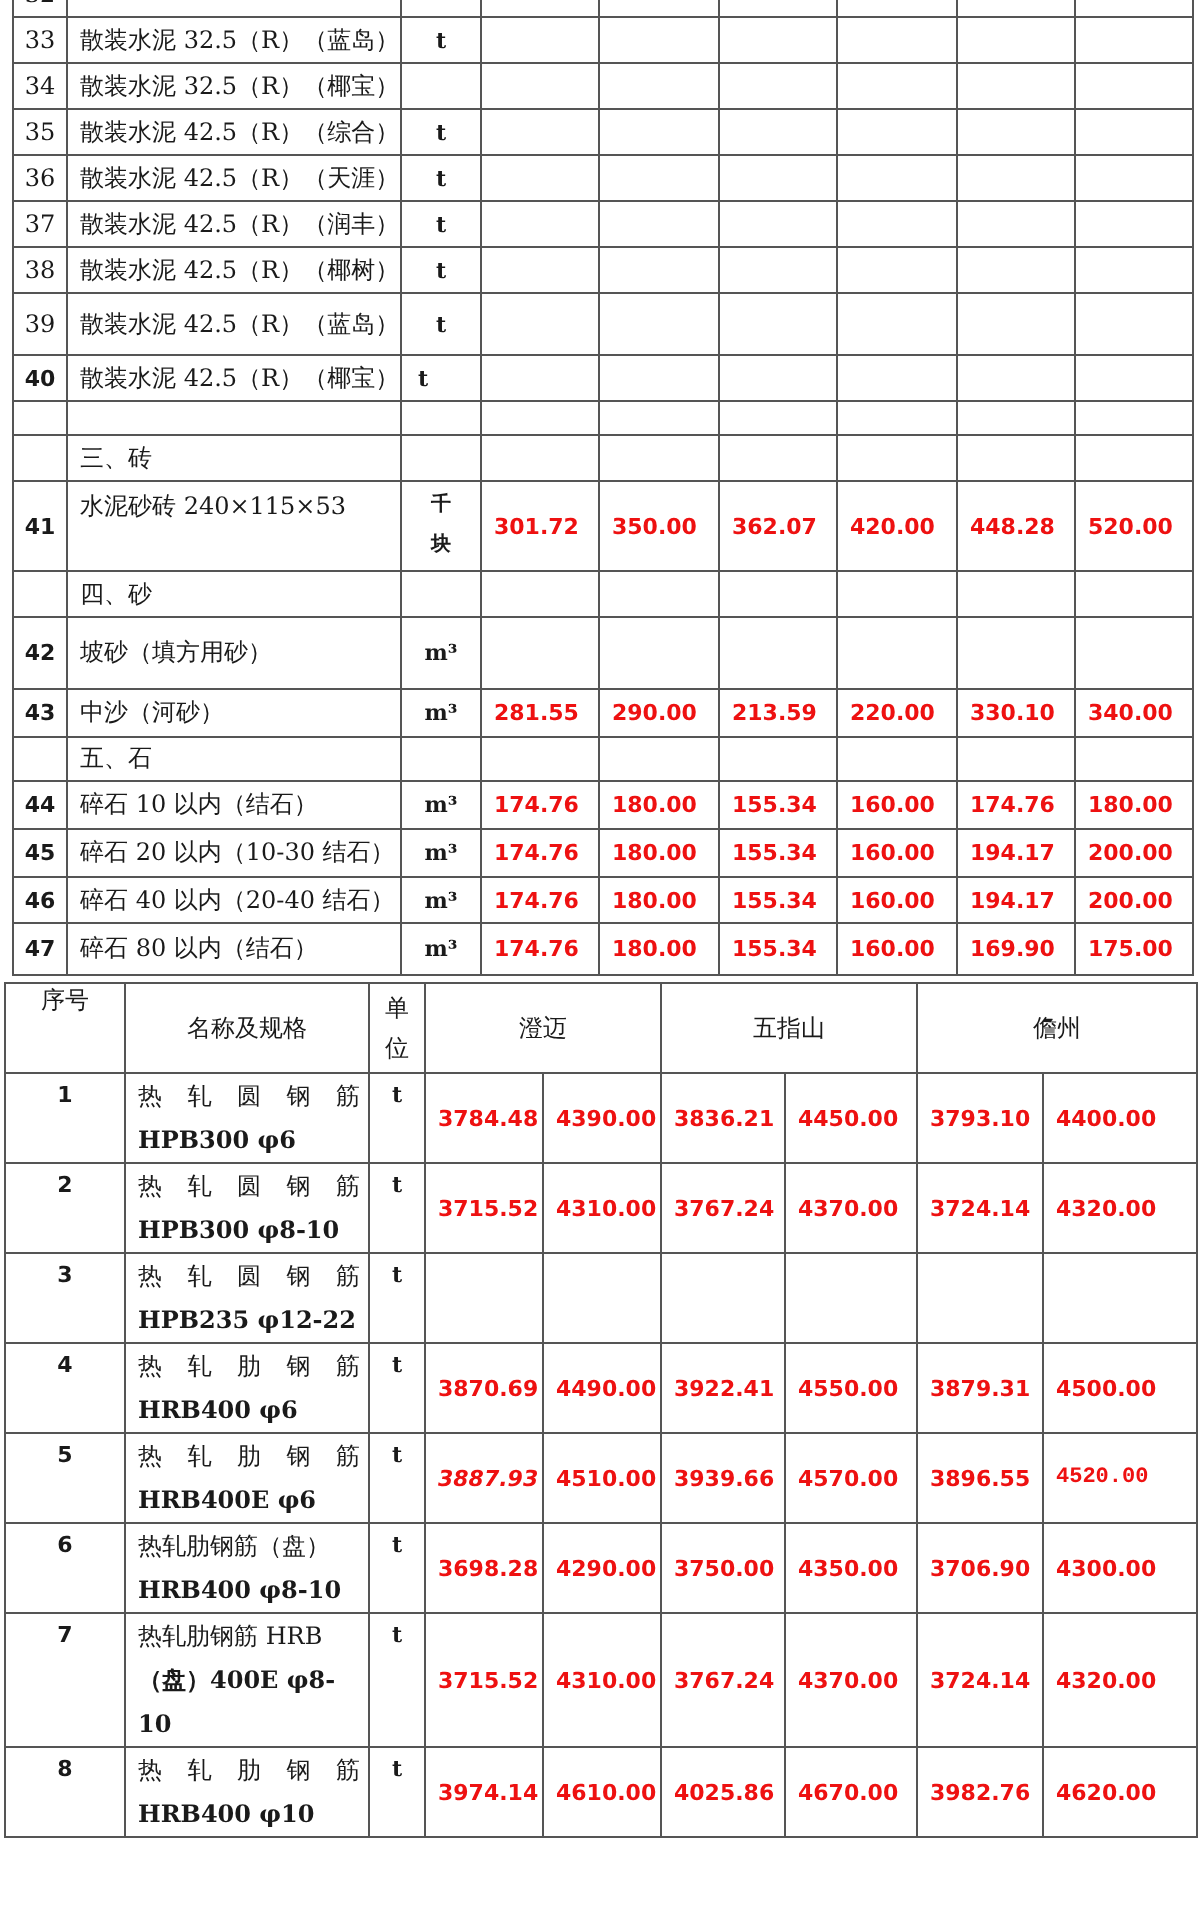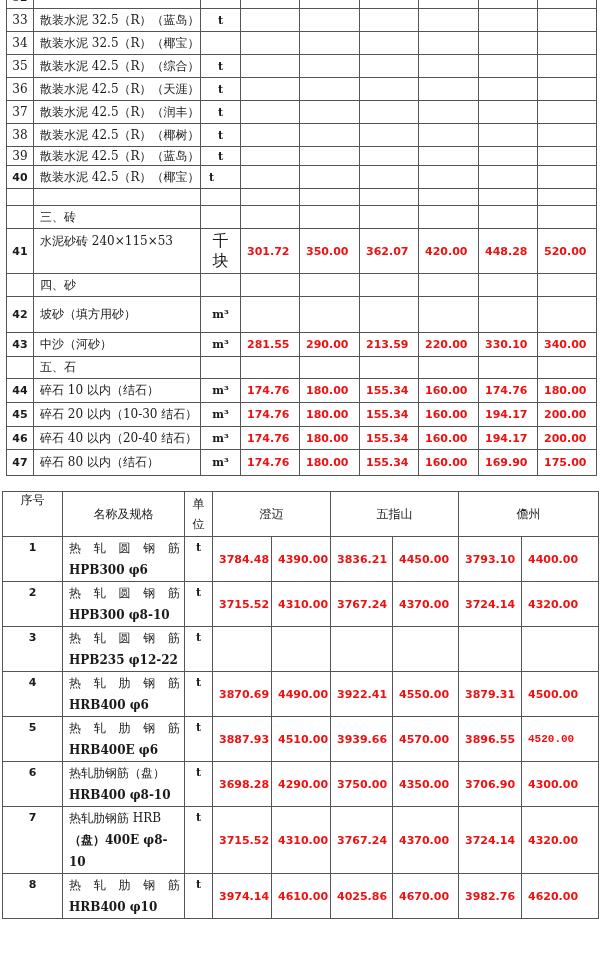--- a/index.html
+++ b/index.html
@@ -107,21 +107,21 @@
         <td class="num">38</td>
         <td class="name">散装水泥 42.5（R）（椰树）</td>
         <td class="unit">t</td>
         <td class="price" style="color: rgb(238, 17, 17);"></td>
         <td class="price" style="color: rgb(238, 17, 17);"></td>
         <td class="price" style="color: rgb(238, 17, 17);"></td>
         <td class="price" style="color: rgb(238, 17, 17);"></td>
         <td class="price" style="color: rgb(238, 17, 17);"></td>
         <td class="price" style="color: rgb(238, 17, 17);"></td>
       </tr>
-      <tr style="height: 19px;">
+      <tr style="height: 31px;">
         <td class="num">39</td>
         <td class="name">散装水泥 42.5（R）（蓝岛）</td>
         <td class="unit">t</td>
         <td class="price" style="color: rgb(238, 17, 17);"></td>
         <td class="price" style="color: rgb(238, 17, 17);"></td>
         <td class="price" style="color: rgb(238, 17, 17);"></td>
         <td class="price" style="color: rgb(238, 17, 17);"></td>
         <td class="price" style="color: rgb(238, 17, 17);"></td>
         <td class="price" style="color: rgb(238, 17, 17);"></td>
       </tr>
@@ -154,21 +154,21 @@
         <td class="price" style="color: rgb(238, 17, 17);"></td>
         <td class="price" style="color: rgb(238, 17, 17);"></td>
         <td class="price" style="color: rgb(238, 17, 17);"></td>
         <td class="price" style="color: rgb(238, 17, 17);"></td>
         <td class="price" style="color: rgb(238, 17, 17);"></td>
         <td class="price" style="color: rgb(238, 17, 17);"></td>
       </tr>
       <tr style="height: 45px;">
         <td class="numb">41</td>
         <td class="name top-align">水泥砂砖 240×115×53</td>
-        <td class="unit" style="white-space: normal; font-weight: normal; font-size: 16px; line-height: 20px; padding: 0px 10px;">千块</td>
+        <td class="unit" style="white-space: normal; font-weight: bold; font-size: 10px; line-height: 20px; padding: 0px 10px;">千块</td>
         <td class="price" style="color: rgb(238, 17, 17);">301.72</td>
         <td class="price" style="color: rgb(238, 17, 17);">350.00</td>
         <td class="price" style="color: rgb(238, 17, 17);">362.07</td>
         <td class="price" style="color: rgb(238, 17, 17);">420.00</td>
         <td class="price" style="color: rgb(238, 17, 17);">448.28</td>
         <td class="price" style="color: rgb(238, 17, 17);">520.00</td>
       </tr>
       <tr style="height: 23px;">
         <td class="num"></td>
         <td class="name">四、砂</td>
@@ -369,21 +369,21 @@
           <div style="display: flex; justify-content: space-between; padding-right: 4px;">
             <span>热</span>
             <span>轧</span>
             <span>肋</span>
             <span>钢</span>
             <span>筋</span>
           </div>
           <div class="spec">HRB400E φ6</div>
         </td>
         <td class="unit top-align">t</td>
-        <td class="price" style="color: rgb(238, 17, 17);">3887.93</td>
+        <td class="price" style="color: rgb(238, 17, 17); font-style: italic;">3887.93</td>
         <td class="price" style="color: rgb(238, 17, 17);">4510.00</td>
         <td class="price" style="color: rgb(238, 17, 17);">3939.66</td>
         <td class="price" style="color: rgb(238, 17, 17);">4570.00</td>
         <td class="price" style="color: rgb(238, 17, 17);">3896.55</td>
         <td class="price" style="color: rgb(238, 17, 17); font-family: Liberation Mono, monospace;">4520.00</td>
       </tr>
       <tr style="height: 44px;">
         <td class="numb top-align">6</td>
         <td class="steel-name">
           <div>热轧肋钢筋（盘）</div>

